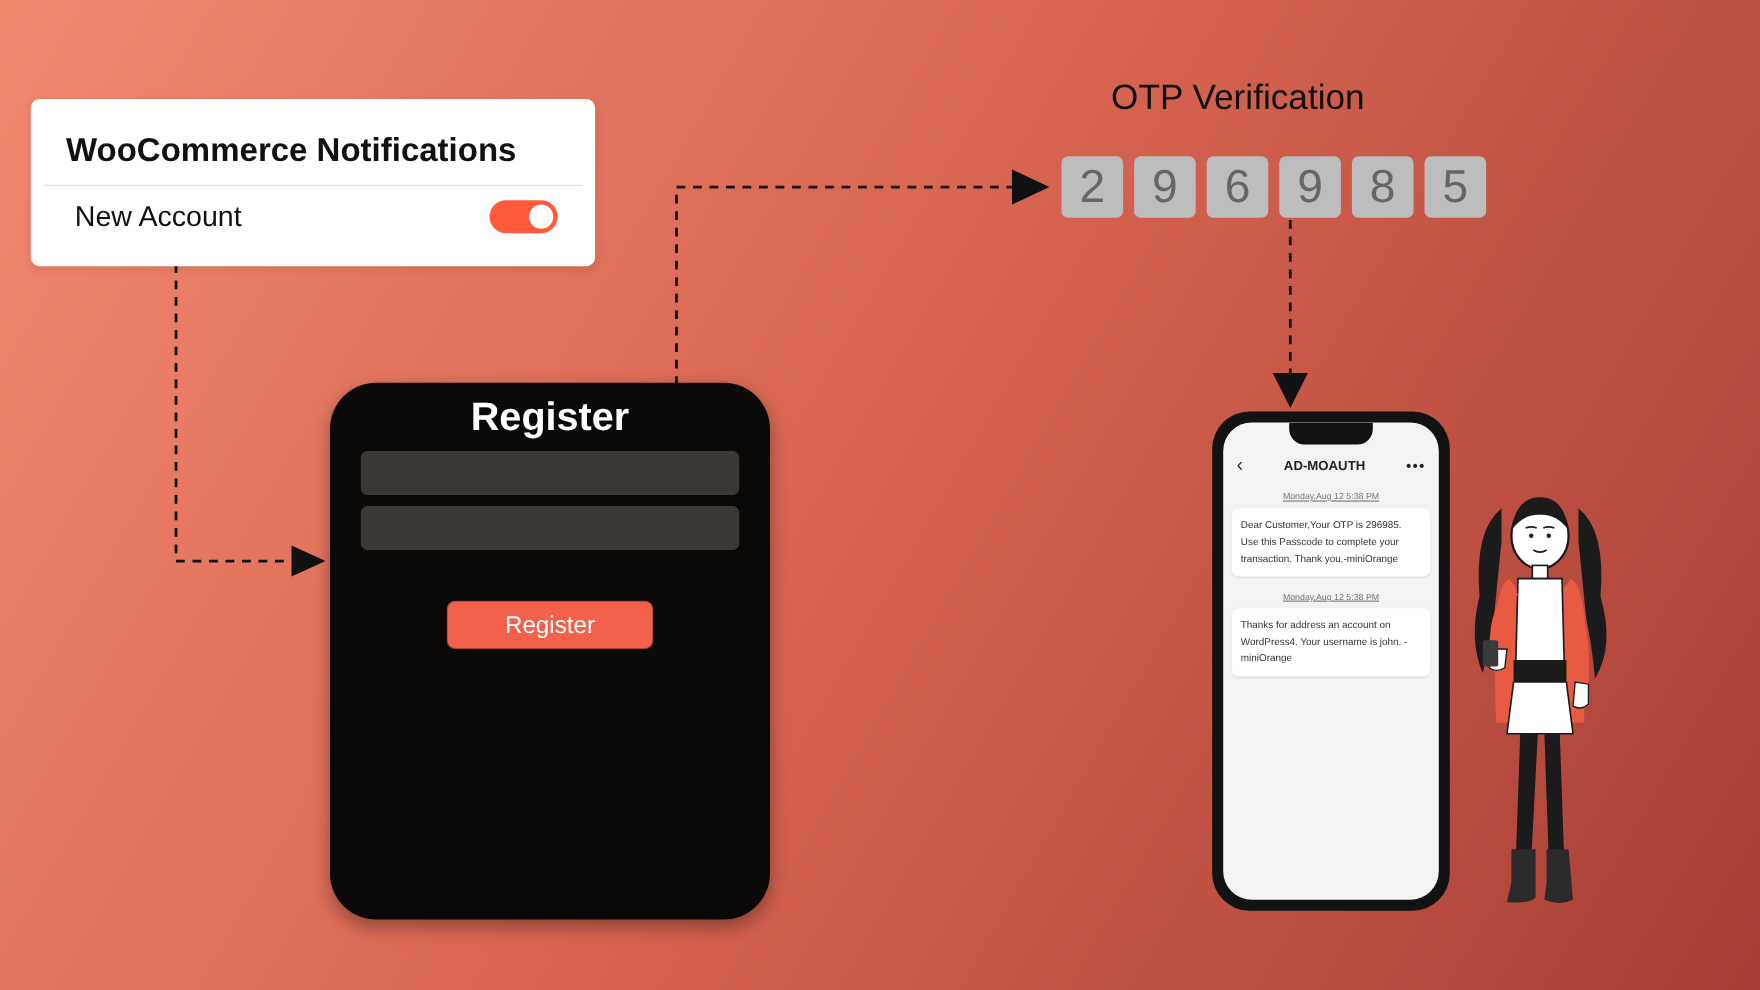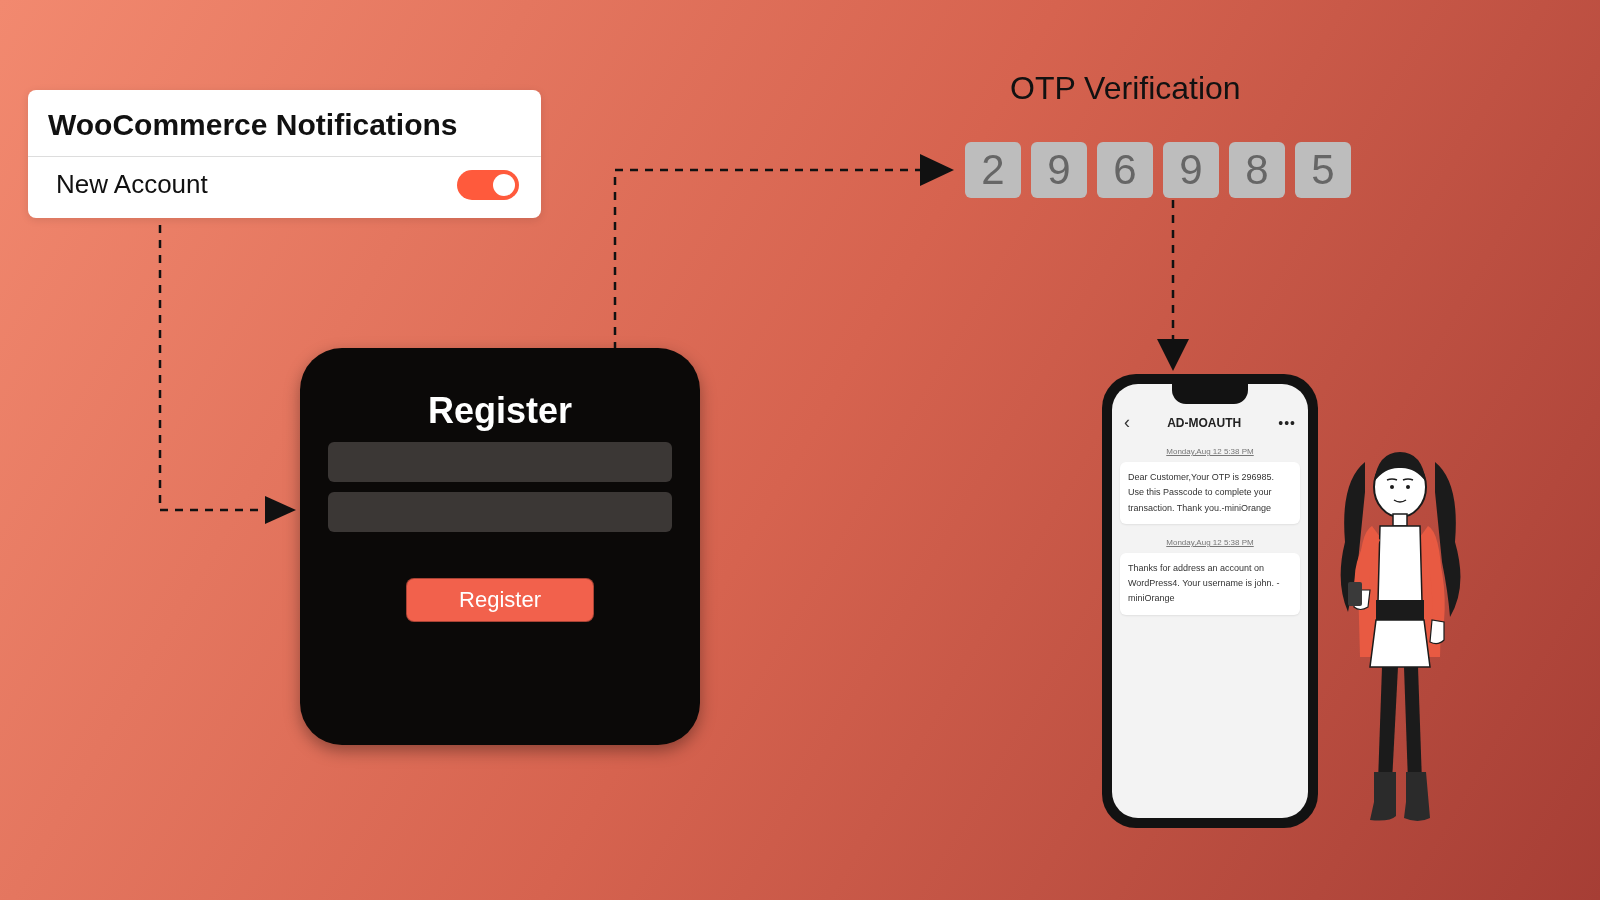--- a/index.html
+++ b/index.html
@@ -7,21 +7,21 @@
     width: 1600px; height: 900px;
     background: linear-gradient(120deg, #f2896f 0%, #d6634f 50%, #a63e35 100%);
     font-family: Arial, Helvetica, sans-serif;
     position: relative; overflow: hidden;
   }
   
   .notif-card {
     position: absolute; left: 28px; top: 90px;
     width: 513px; background: #fff; border-radius: 8px;
     box-shadow: 0 2px 8px rgba(0,0,0,.1);
-    padding: 0; overflow: hidden;
+    padding: 12px; overflow: hidden;
   }
   .notif-title {
     font-size: 30px; font-weight: 600; color: #111;
     padding: 18px 20px 14px;
   }
   .notif-divider { height: 1px; background: #ddd; }
   .notif-row {
     display: flex; align-items: flex-end; justify-content: space-between;
     padding: 12px 22px 18px 28px;
   }
@@ -30,24 +30,24 @@
     width: 62px; height: 30px; background: #ff5a3c;
     border-radius: 15px; position: relative;
   }
   .toggle .knob {
     position: absolute; right: 4px; top: 4px;
     width: 22px; height: 22px; background: #fff; border-radius: 50%;
   }
   
   .register-card {
     position: absolute; left: 300px; top: 348px;
-    width: 400px; height: 397px;
+    width: 400px; height: 488px;
     background: #0b0908; border-radius: 42px;
     box-shadow: 0 6px 16px rgba(0,0,0,.35);
-    padding: 40px 28px;
+    padding: 8px 28px;
   }
   .register-title {
     color: #fff; font-size: 36px; font-weight: 600; text-align: center;
     margin-top: 2px;
   }
   .field-label {
     color: #fff; font-size: 22px; margin-top: 36px;
   }
   .req { color: #e04e3f; margin-left: 8px; }
   .field-input {

